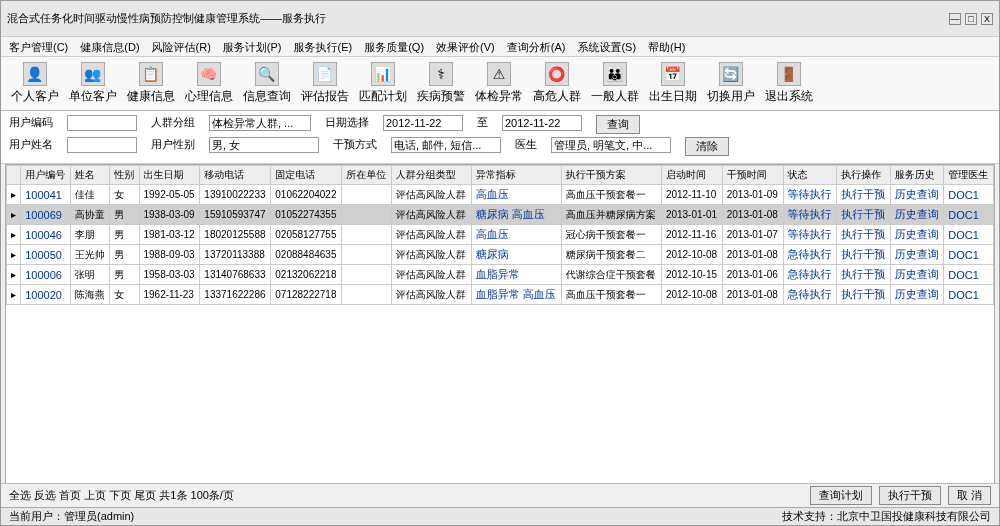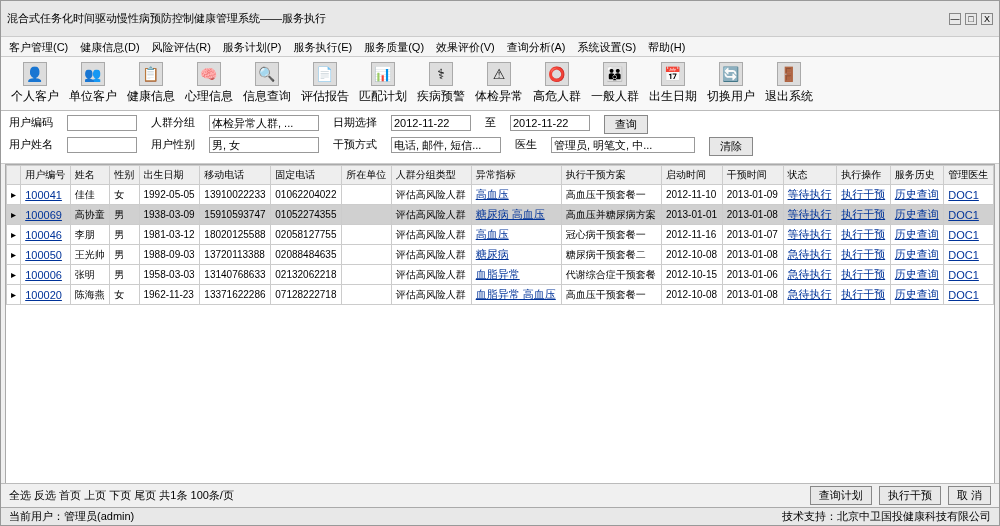--- a/index.html
+++ b/index.html
@@ -14,21 +14,21 @@
 .tbtn .ic{width:24px;height:24px;border:1px solid #aaa;background:#ddd;display:flex;align-items:center;justify-content:center;font-size:14px}
 .tbtn .lbl{font-size:12px;white-space:nowrap}
 .filters{padding:4px 8px;background:#fff;border-bottom:1px solid #ccc}
 .frow{display:flex;align-items:flex-start;gap:14px;height:22px}
 .frow input{border:1px solid #999;height:16px;padding:0 2px;font-size:11px}
 .frow button{border:1px solid #888;background:#e8e8e8;padding:1px 10px;cursor:pointer;font-size:11px}
 .grid{background:#fff;height:340px;overflow:auto;border:1px solid #aaa;margin:0 4px}
 table{border-collapse:collapse;width:100%}
 th,td{border:1px solid #ccc;padding:2px 4px;text-align:left;white-space:nowrap;font-size:10px;height:18px}
 th{background:#eee;font-weight:normal}
-.lnk{color:#003399;text-decoration:underline;cursor:pointer}
+.lnk{color:#003399;cursor:pointer}
 .pager{position:absolute;bottom:18px;left:0;right:0;height:24px;background:#f0f0f0;border-top:1px solid #bbb;display:flex;align-items:center;justify-content:space-between;padding:10px 8px}
 .pager button{border:1px solid #888;background:#e8e8e8;padding:1px 8px;cursor:pointer;font-size:11px;margin-left:4px}
 .status{position:absolute;bottom:0;left:0;right:0;height:18px;background:#e8e8e8;border-top:1px solid #aaa;display:flex;justify-content:space-between;align-items:center;padding:0 8px;font-size:10px}
 .sel{background:#d0d0d0}
 </style>
 </head>
 <body>
 
 <div class="titlebar">
   <span>混合式任务化时间驱动慢性病预防控制健康管理系统——服务执行</span>
@@ -109,36 +109,36 @@
       <div class="ic">🚪</div>
       <div class="lbl">退出系统</div>
     </div>
   </div>
 
 <div class="filters">
   <div class="frow">
     <span>用户编码</span>
     <input style="width: 70px;">
     <span>人群分组</span>
-    <input style="width: 110px;" value="体检异常人群, ...">
+    <input style="width: 102px;" value="体检异常人群, ...">
     <span>日期选择</span>
     <input style="width: 80px;" value="2012-11-22">
     <span>至</span>
     <input style="width: 80px;" value="2012-11-22">
     <button>查询</button>
   </div>
   <div class="frow">
     <span>用户姓名</span>
     <input style="width: 70px;">
     <span>用户性别</span>
     <input style="width: 110px;" value="男, 女">
     <span>干预方式</span>
     <input style="width: 110px;" value="电话, 邮件, 短信...">
     <span>医生</span>
-    <input style="width: 144px;" value="管理员, 明笔文, 中...">
+    <input style="width: 120px;" value="管理员, 明笔文, 中...">
     <button>清除</button>
   </div>
 </div>
 
 <div class="grid">
   <table>
     <thead>
         <tr id="thead-row">
           <th></th>
           <th>用户编号</th>

